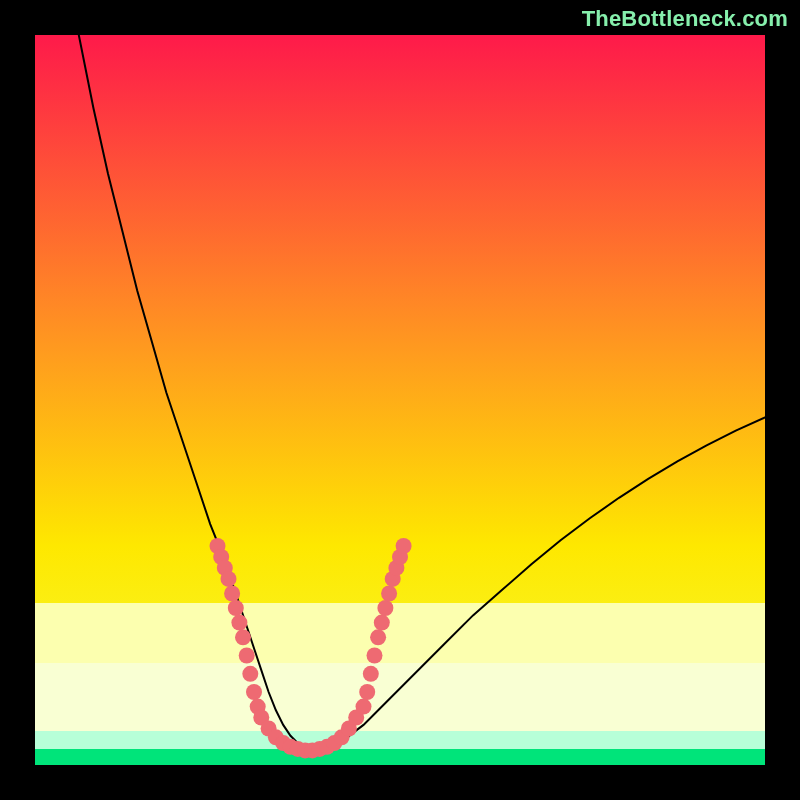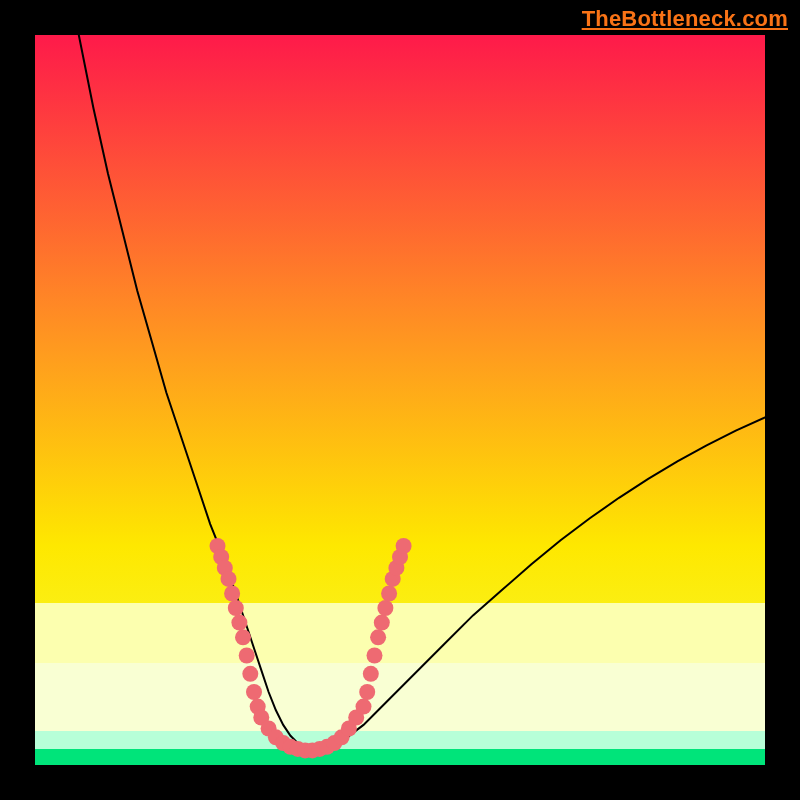--- a/index.html
+++ b/index.html
@@ -23,26 +23,25 @@
     width: 730px; height: 730px;
     overflow: hidden;
   }
   .plot svg {
     display: block;
     width: 730px; height: 730px;
   }
   .watermark {
     position: absolute;
     top: 6px; right: 12px;
-    color: #f97316;
+    color: #86efac;
     font-size: 22px;
     font-weight: 600;
     letter-spacing: 0.2px;
     white-space: nowrap;
-    text-decoration: underline;
   }
 </style>
 </head>
 <body>
 
 <div class="frame">
   <div class="plot">
     <svg viewBox="0 0 730 730">
       <defs>
         <linearGradient id="bg" x1="0" y1="0" x2="0" y2="1">

